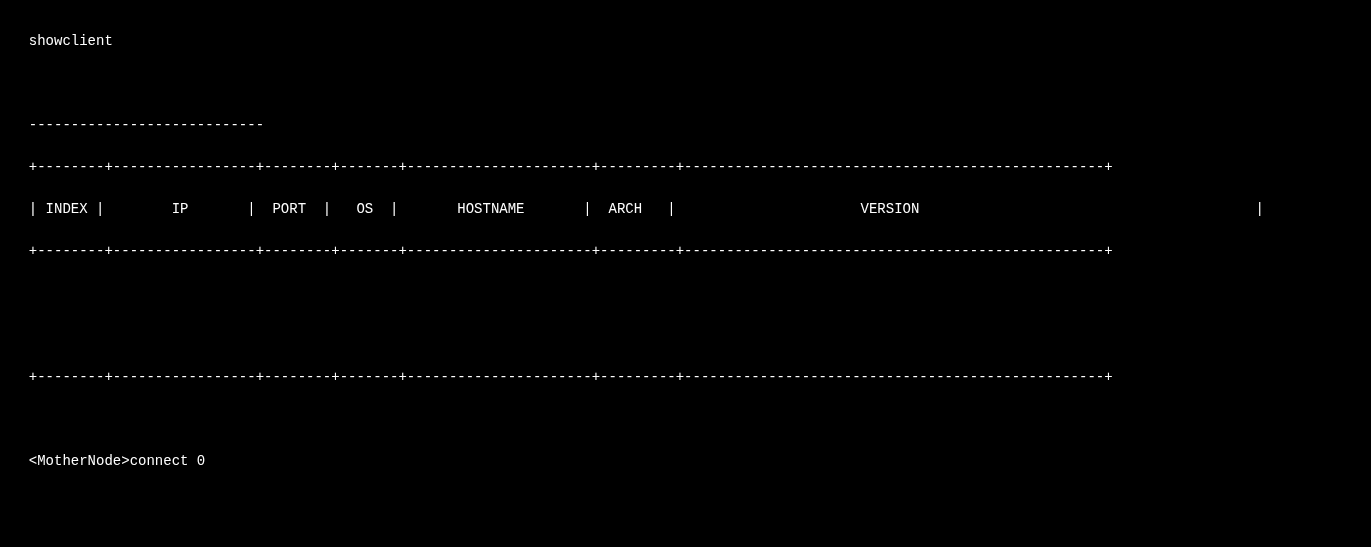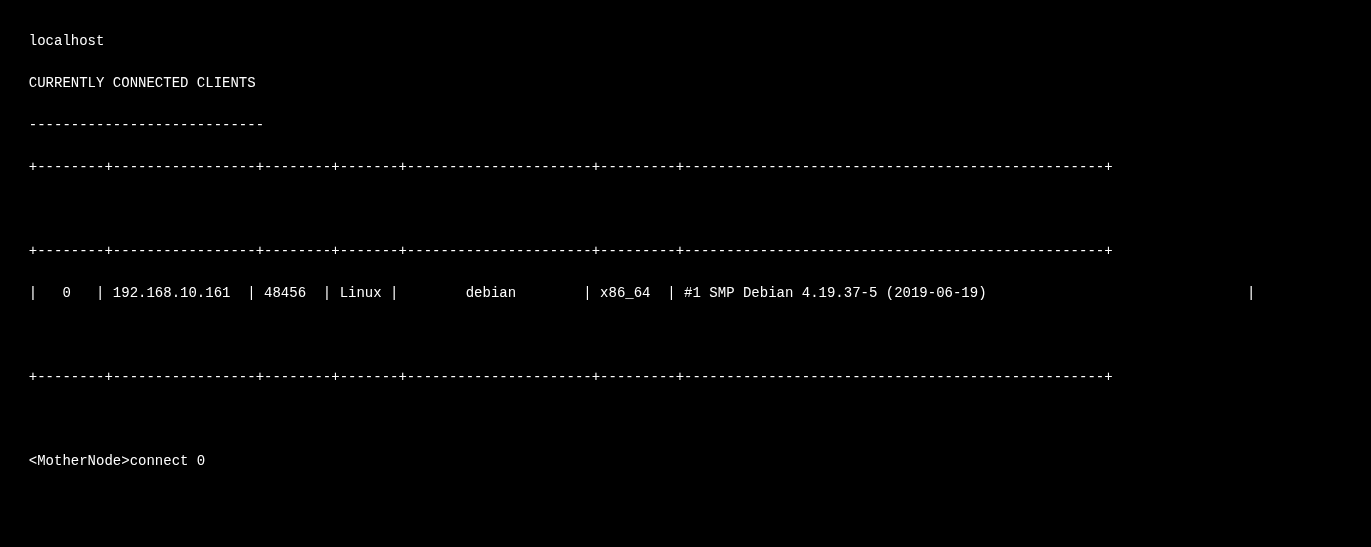--- a/index.html
+++ b/index.html
@@ -22,27 +22,27 @@
       white-space: pre;
     }
     .line-white {
       color: #ffffff;
     }
   </style>
 </head>
 <body>
 
 <div class="terminal-output">
-  <span class="line-white">localhost</span><br>
-  <span class="line-white">CURRENTLY CONNECTED CLIENTS</span><br>
+  <span class="line-white">showclient</span><br>
+  <br>
   <span class="line-white">----------------------------</span><br>
   <span class="line-white">+--------+-----------------+--------+-------+----------------------+---------+--------------------------------------------------+</span><br>
+  <span class="line-white">| INDEX |        IP       |  PORT  |   OS  |       HOSTNAME       |  ARCH   |                      VERSION                                        |</span><br>
+  <span class="line-white">+--------+-----------------+--------+-------+----------------------+---------+--------------------------------------------------+</span><br>
   <br>
-  <span class="line-white">+--------+-----------------+--------+-------+----------------------+---------+--------------------------------------------------+</span><br>
-  <span class="line-white">|   0   | 192.168.10.161  | 48456  | Linux |        debian        | x86_64  | #1 SMP Debian 4.19.37-5 (2019-06-19)                               |</span><br>
   <br>
   <span class="line-white">+--------+-----------------+--------+-------+----------------------+---------+--------------------------------------------------+</span><br>
   <br>
   <span class="line-white">&lt;MotherNode&gt;connect 0</span><br>
   <br>
   <br>
   <br>
   <br>
   <br>
   <br>

